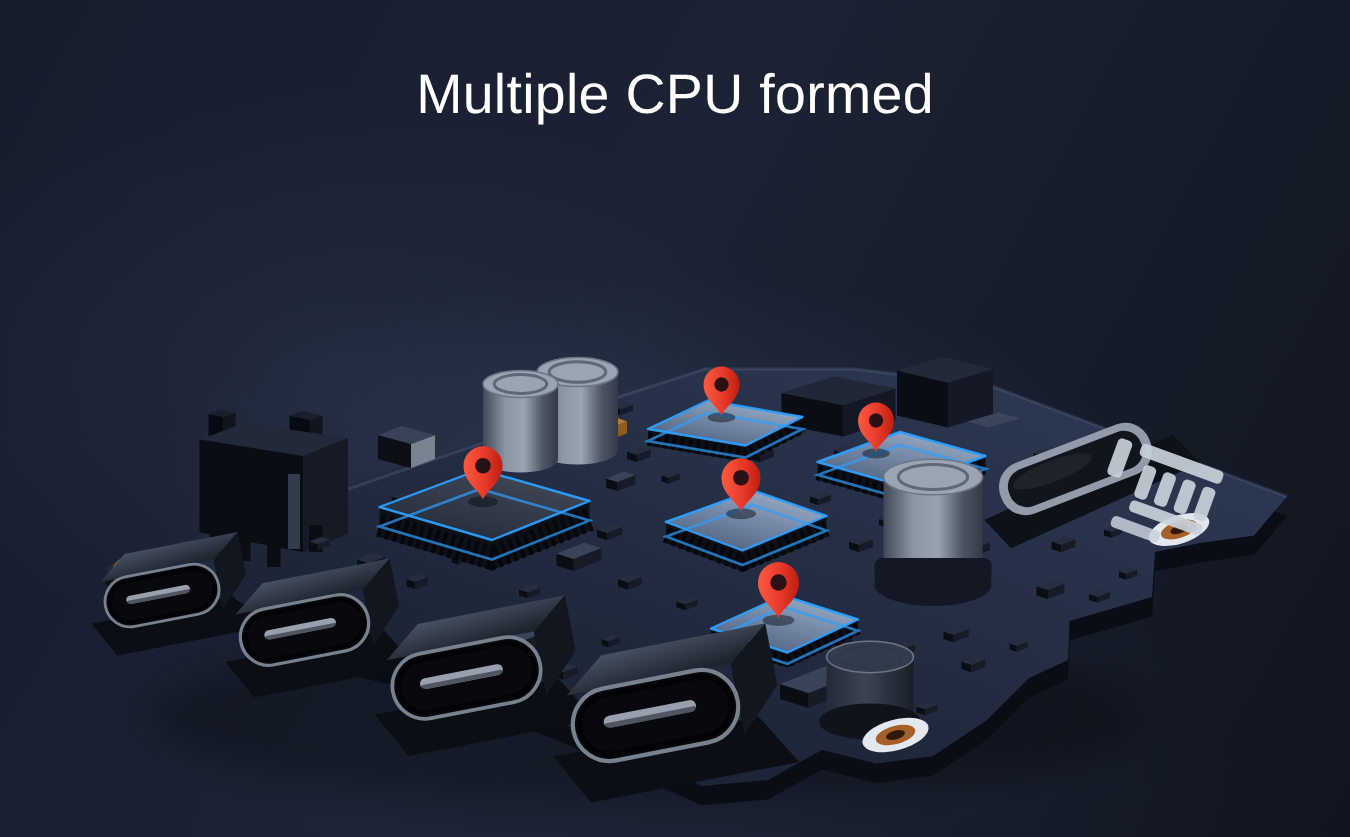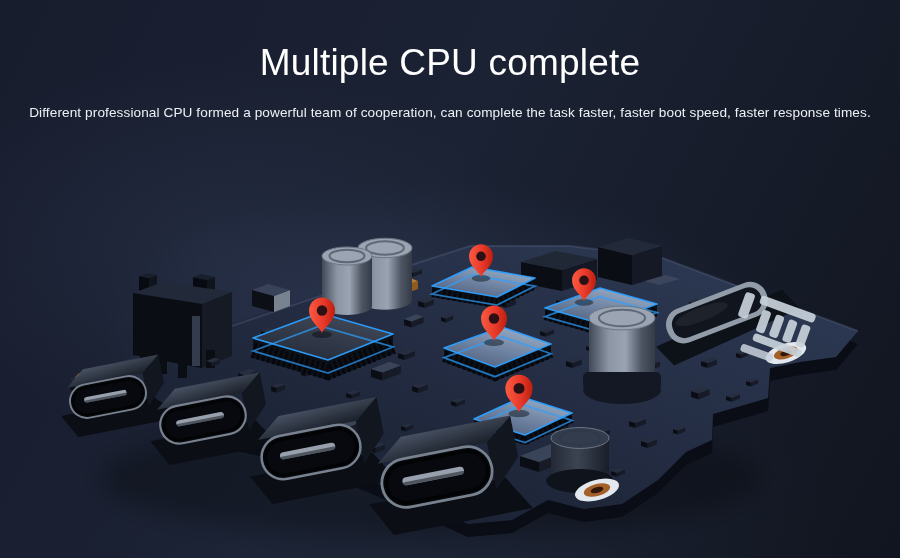--- a/index.html
+++ b/index.html
@@ -406,15 +406,14 @@
       <polygon points="-48.0,-21.0 48.0,-21.0 72.0,-40.0 -24.0,-40.0" fill="url(#usbTop)"></polygon>
       <polygon points="48.0,-21.0 72.0,-40.0 72.0,-4.0 48.0,21.0" fill="#11161f"></polygon>
       <rect x="-48" y="-21" width="96" height="42" rx="21" fill="#07090e" stroke="#78828f" stroke-width="2.4"></rect>
       <rect x="-44" y="-17" width="88" height="34" rx="17" fill="none" stroke="rgba(0,0,0,0.65)" stroke-width="3"></rect>
       <rect x="-30" y="-5" width="54" height="7" rx="3.5" fill="#97a0ac"></rect>
       <rect x="-30" y="-1" width="54" height="3" rx="1.5" fill="rgba(20,25,35,0.55)"></rect>
     </g>
   </svg>
 
 <div class="copy">
-  <h1>Multiple CPU complete</h1>
-  <p>Different professional CPU formed a powerful team of cooperation, can complete the task faster, faster boot speed, faster response times.</p>
+  <h1>Multiple CPU formed</h1>
 </div>
 
 </body></html>

